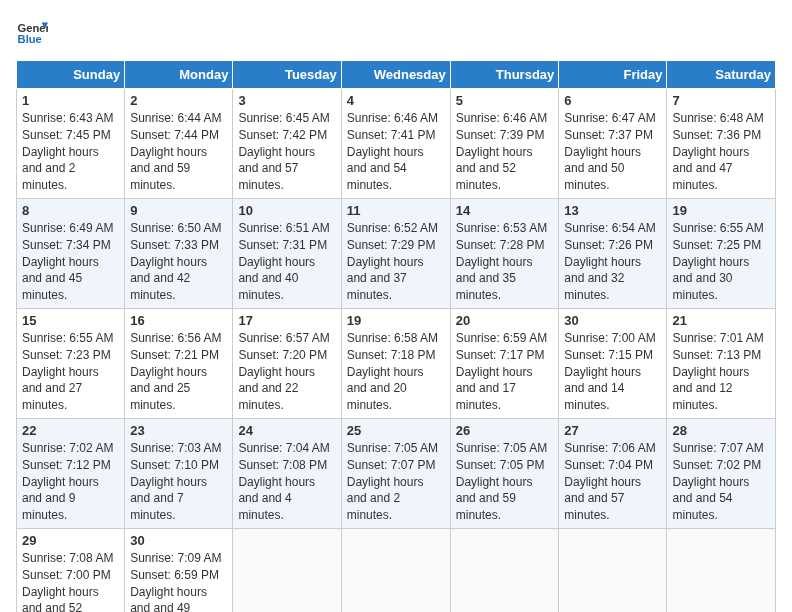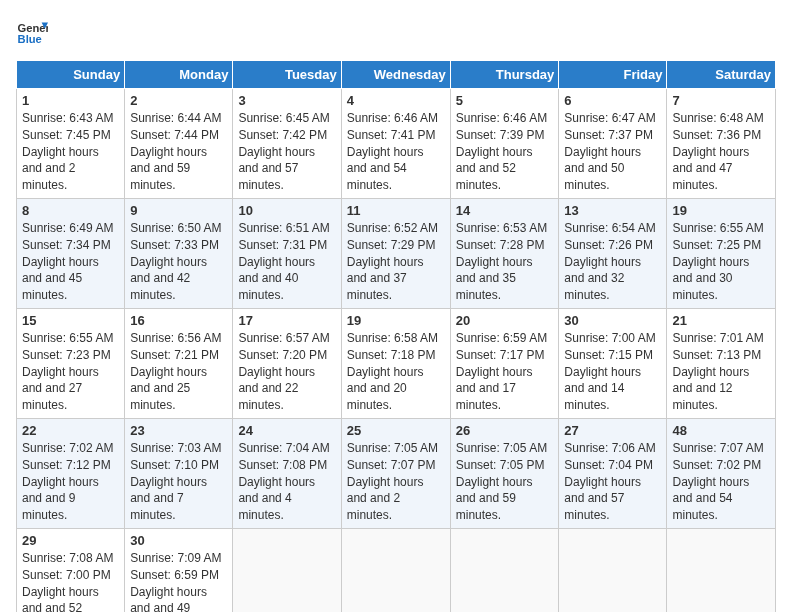--- a/index.html
+++ b/index.html
@@ -213,21 +213,21 @@
         </td>
         <td>
           <span class="day-num">26</span>
 <div class="day-detail">Sunrise: 7:05 AM<br>Sunset: 7:05 PM<br>Daylight hours<br>and and 59 minutes.</div>
         </td>
         <td>
           <span class="day-num">27</span>
 <div class="day-detail">Sunrise: 7:06 AM<br>Sunset: 7:04 PM<br>Daylight hours<br>and and 57 minutes.</div>
         </td>
         <td>
-          <span class="day-num">48</span>
+          <span class="day-num">28</span>
 <div class="day-detail">Sunrise: 7:07 AM<br>Sunset: 7:02 PM<br>Daylight hours<br>and and 54 minutes.</div>
         </td>
       </tr>
       <tr>
         <td>
           <span class="day-num">29</span>
 <div class="day-detail">Sunrise: 7:08 AM<br>Sunset: 7:00 PM<br>Daylight hours<br>and and 52 minutes.</div>
         </td>
         <td>
           <span class="day-num">30</span>

